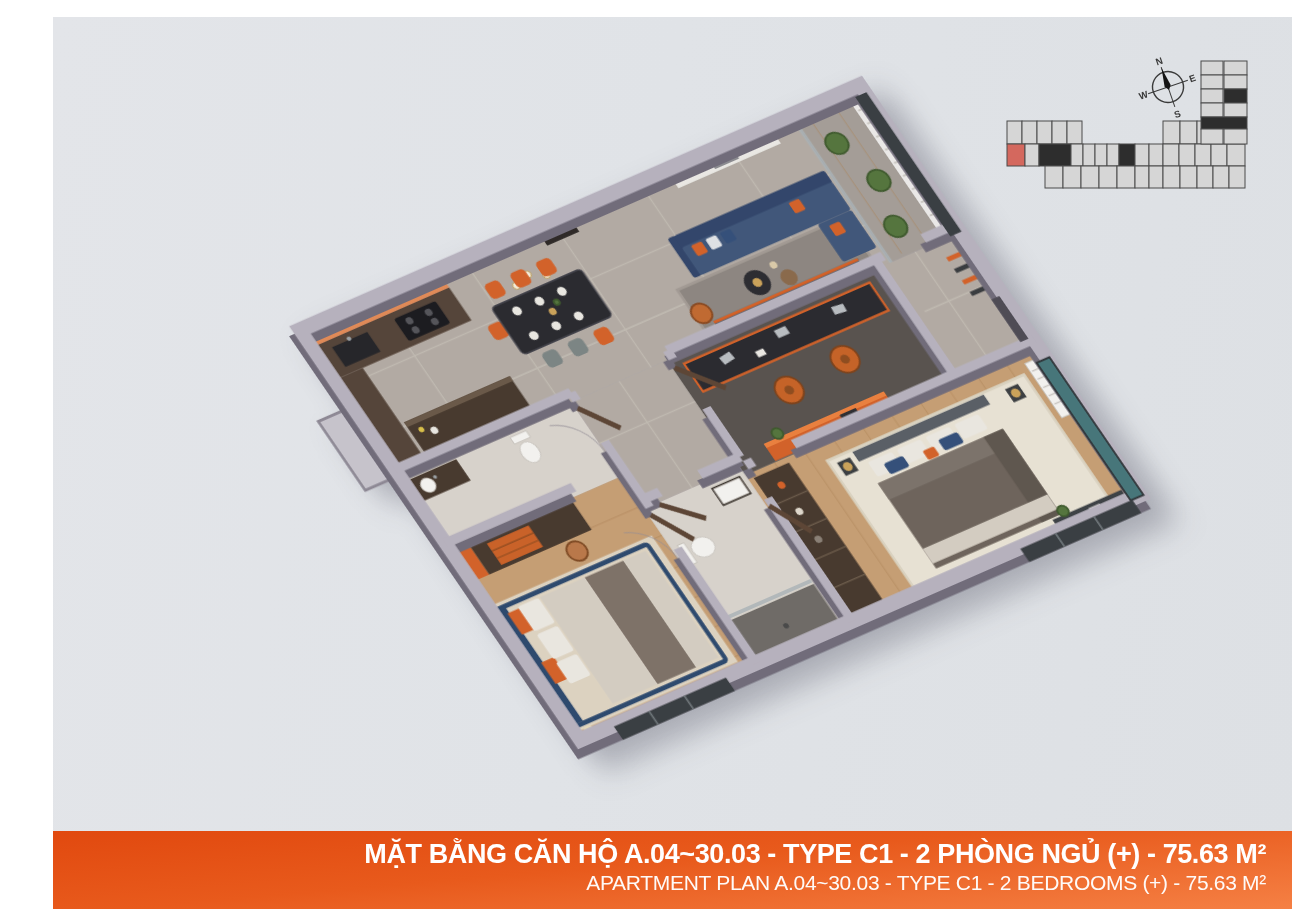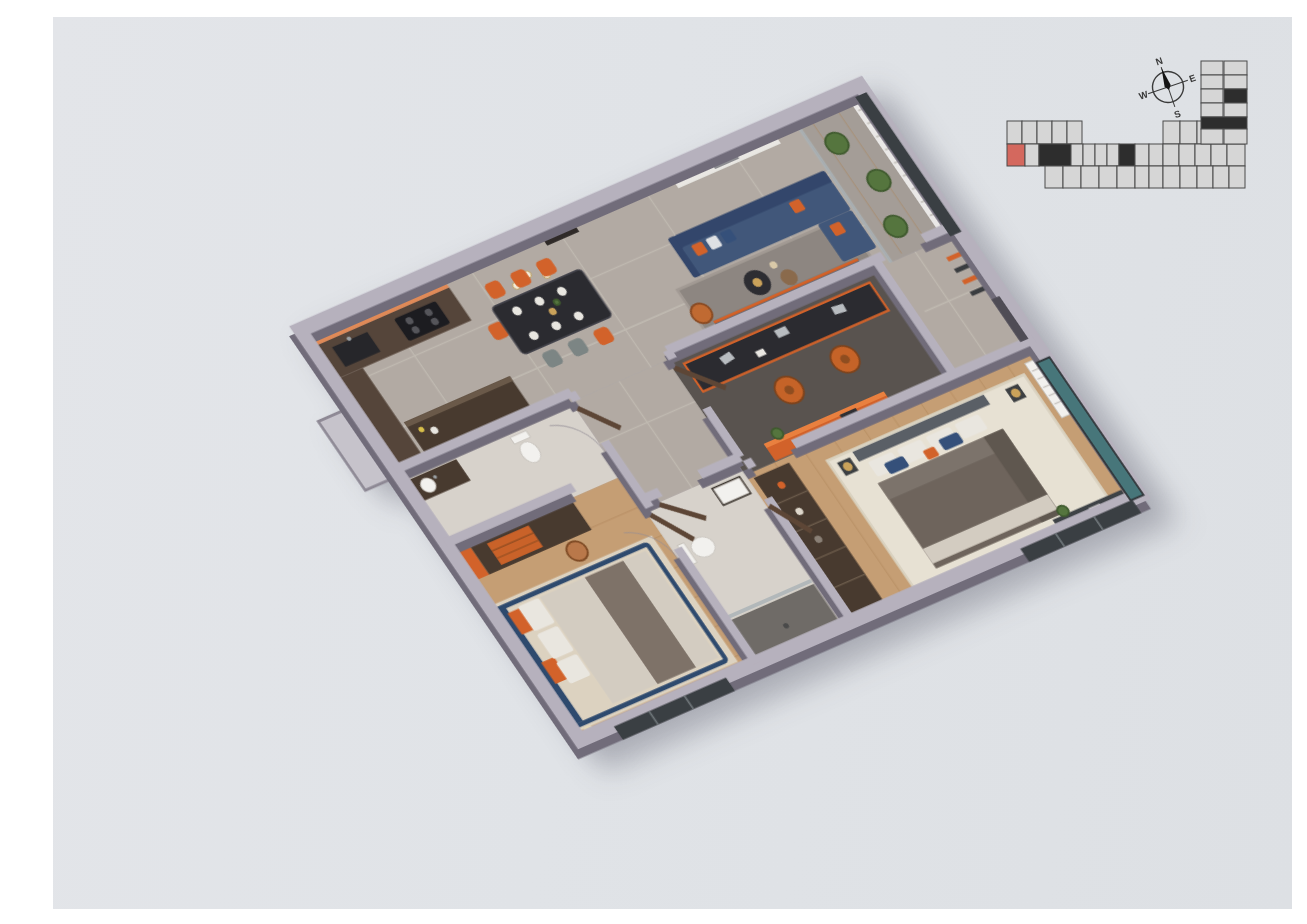--- a/index.html
+++ b/index.html
@@ -328,15 +328,19 @@
         <line class="compass-axis" x1="-21" y1="0" x2="21" y2="0"></line>
         <line class="compass-axis" x1="0" y1="-21" x2="0" y2="21"></line>
         <polygon class="compass-needle" points="0,-20 3.2,-1 0,3 -3.2,-1"></polygon>
         <text class="compass-label" x="0" y="-24">N</text>
         <text class="compass-label" x="26" y="3">E</text>
         <text class="compass-label" x="0" y="32">S</text>
         <text class="compass-label" x="-26" y="3">W</text>
       </g>
     </svg>
 
+    <div class="banner">
+      <div class="l1">MẶT BẰNG CĂN HỘ A.04~30.03 - TYPE C1 - 2 PHÒNG NGỦ (+) - 75.63 M²</div>
+      <div class="l2">APARTMENT PLAN A.04~30.03 - TYPE C1 - 2 BEDROOMS (+) - 75.63 M²</div>
+    </div>
 
   </div>
 </div>
 
 </body></html>

